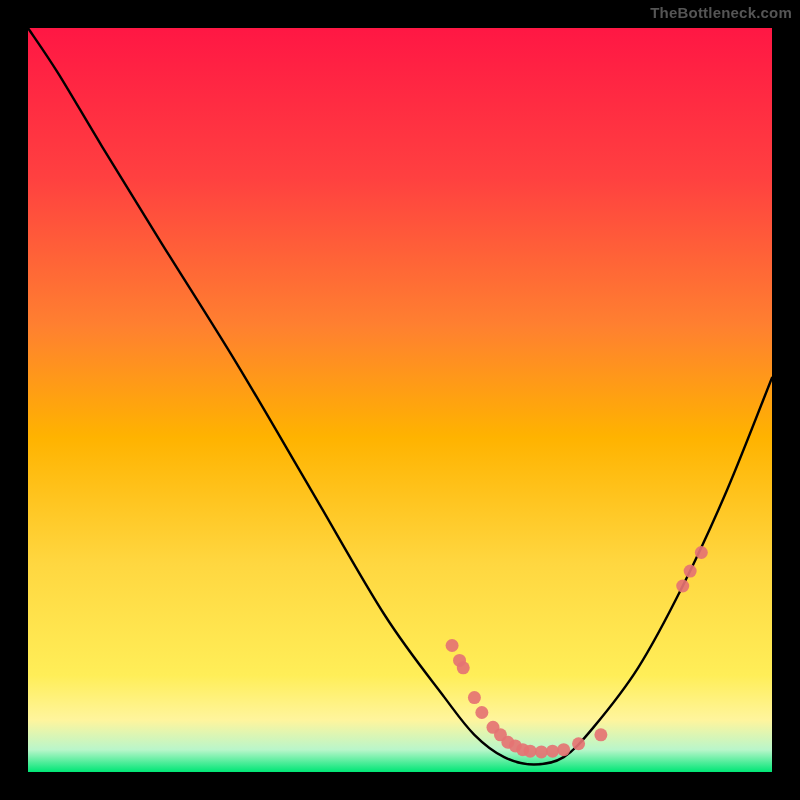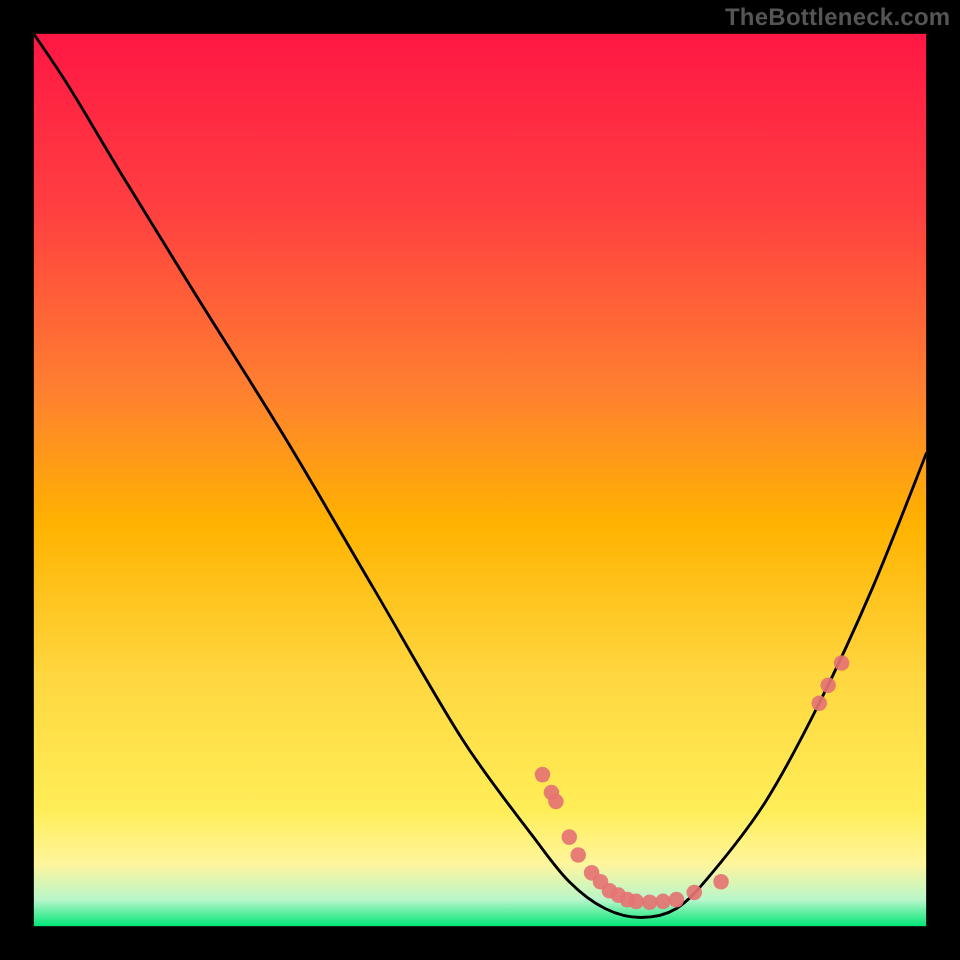--- a/index.html
+++ b/index.html
@@ -15,21 +15,21 @@
     position: relative;
     width: 800px;
     height: 800px;
     background: #000;
   }
   .watermark {
     position: absolute;
     top: 4px;
     right: 8px;
     color: #555;
-    font-size: 20px;
+    font-size: 15px;
     font-weight: 600;
     letter-spacing: 0.2px;
     z-index: 10;
   }
   .plot {
     position: absolute;
     left: 28px;
     top: 28px;
     width: 744px;
     height: 744px;

